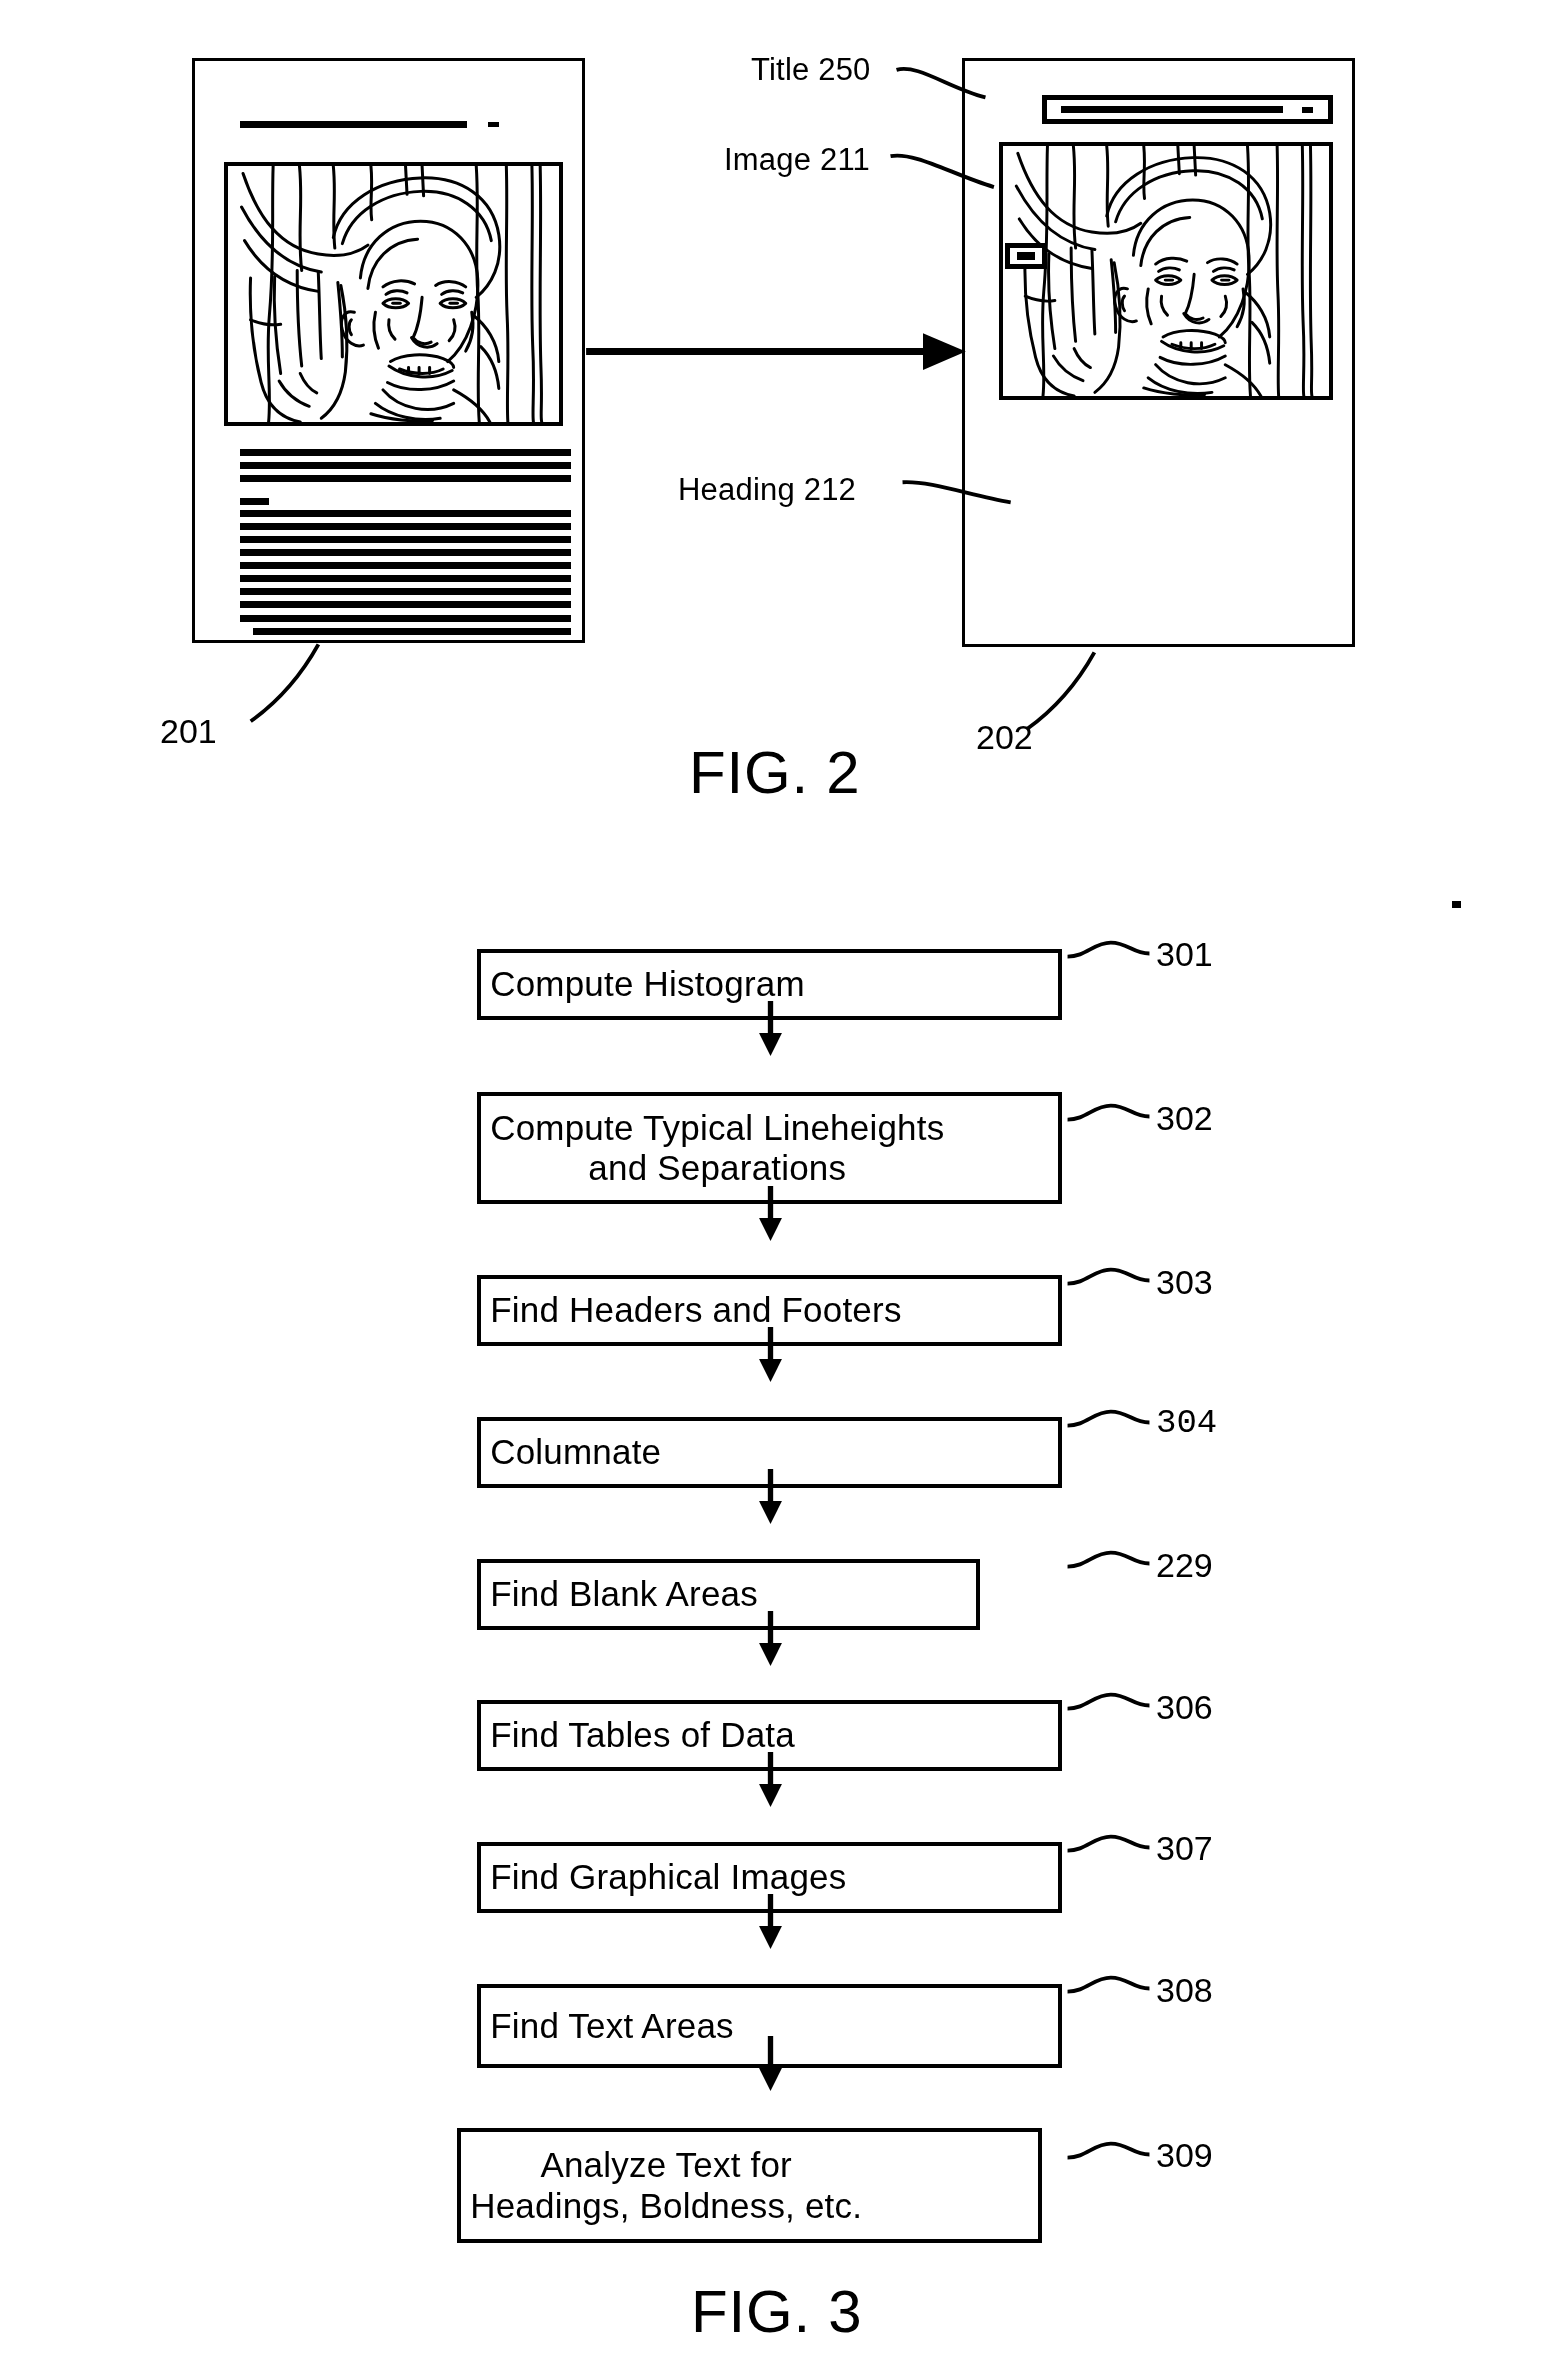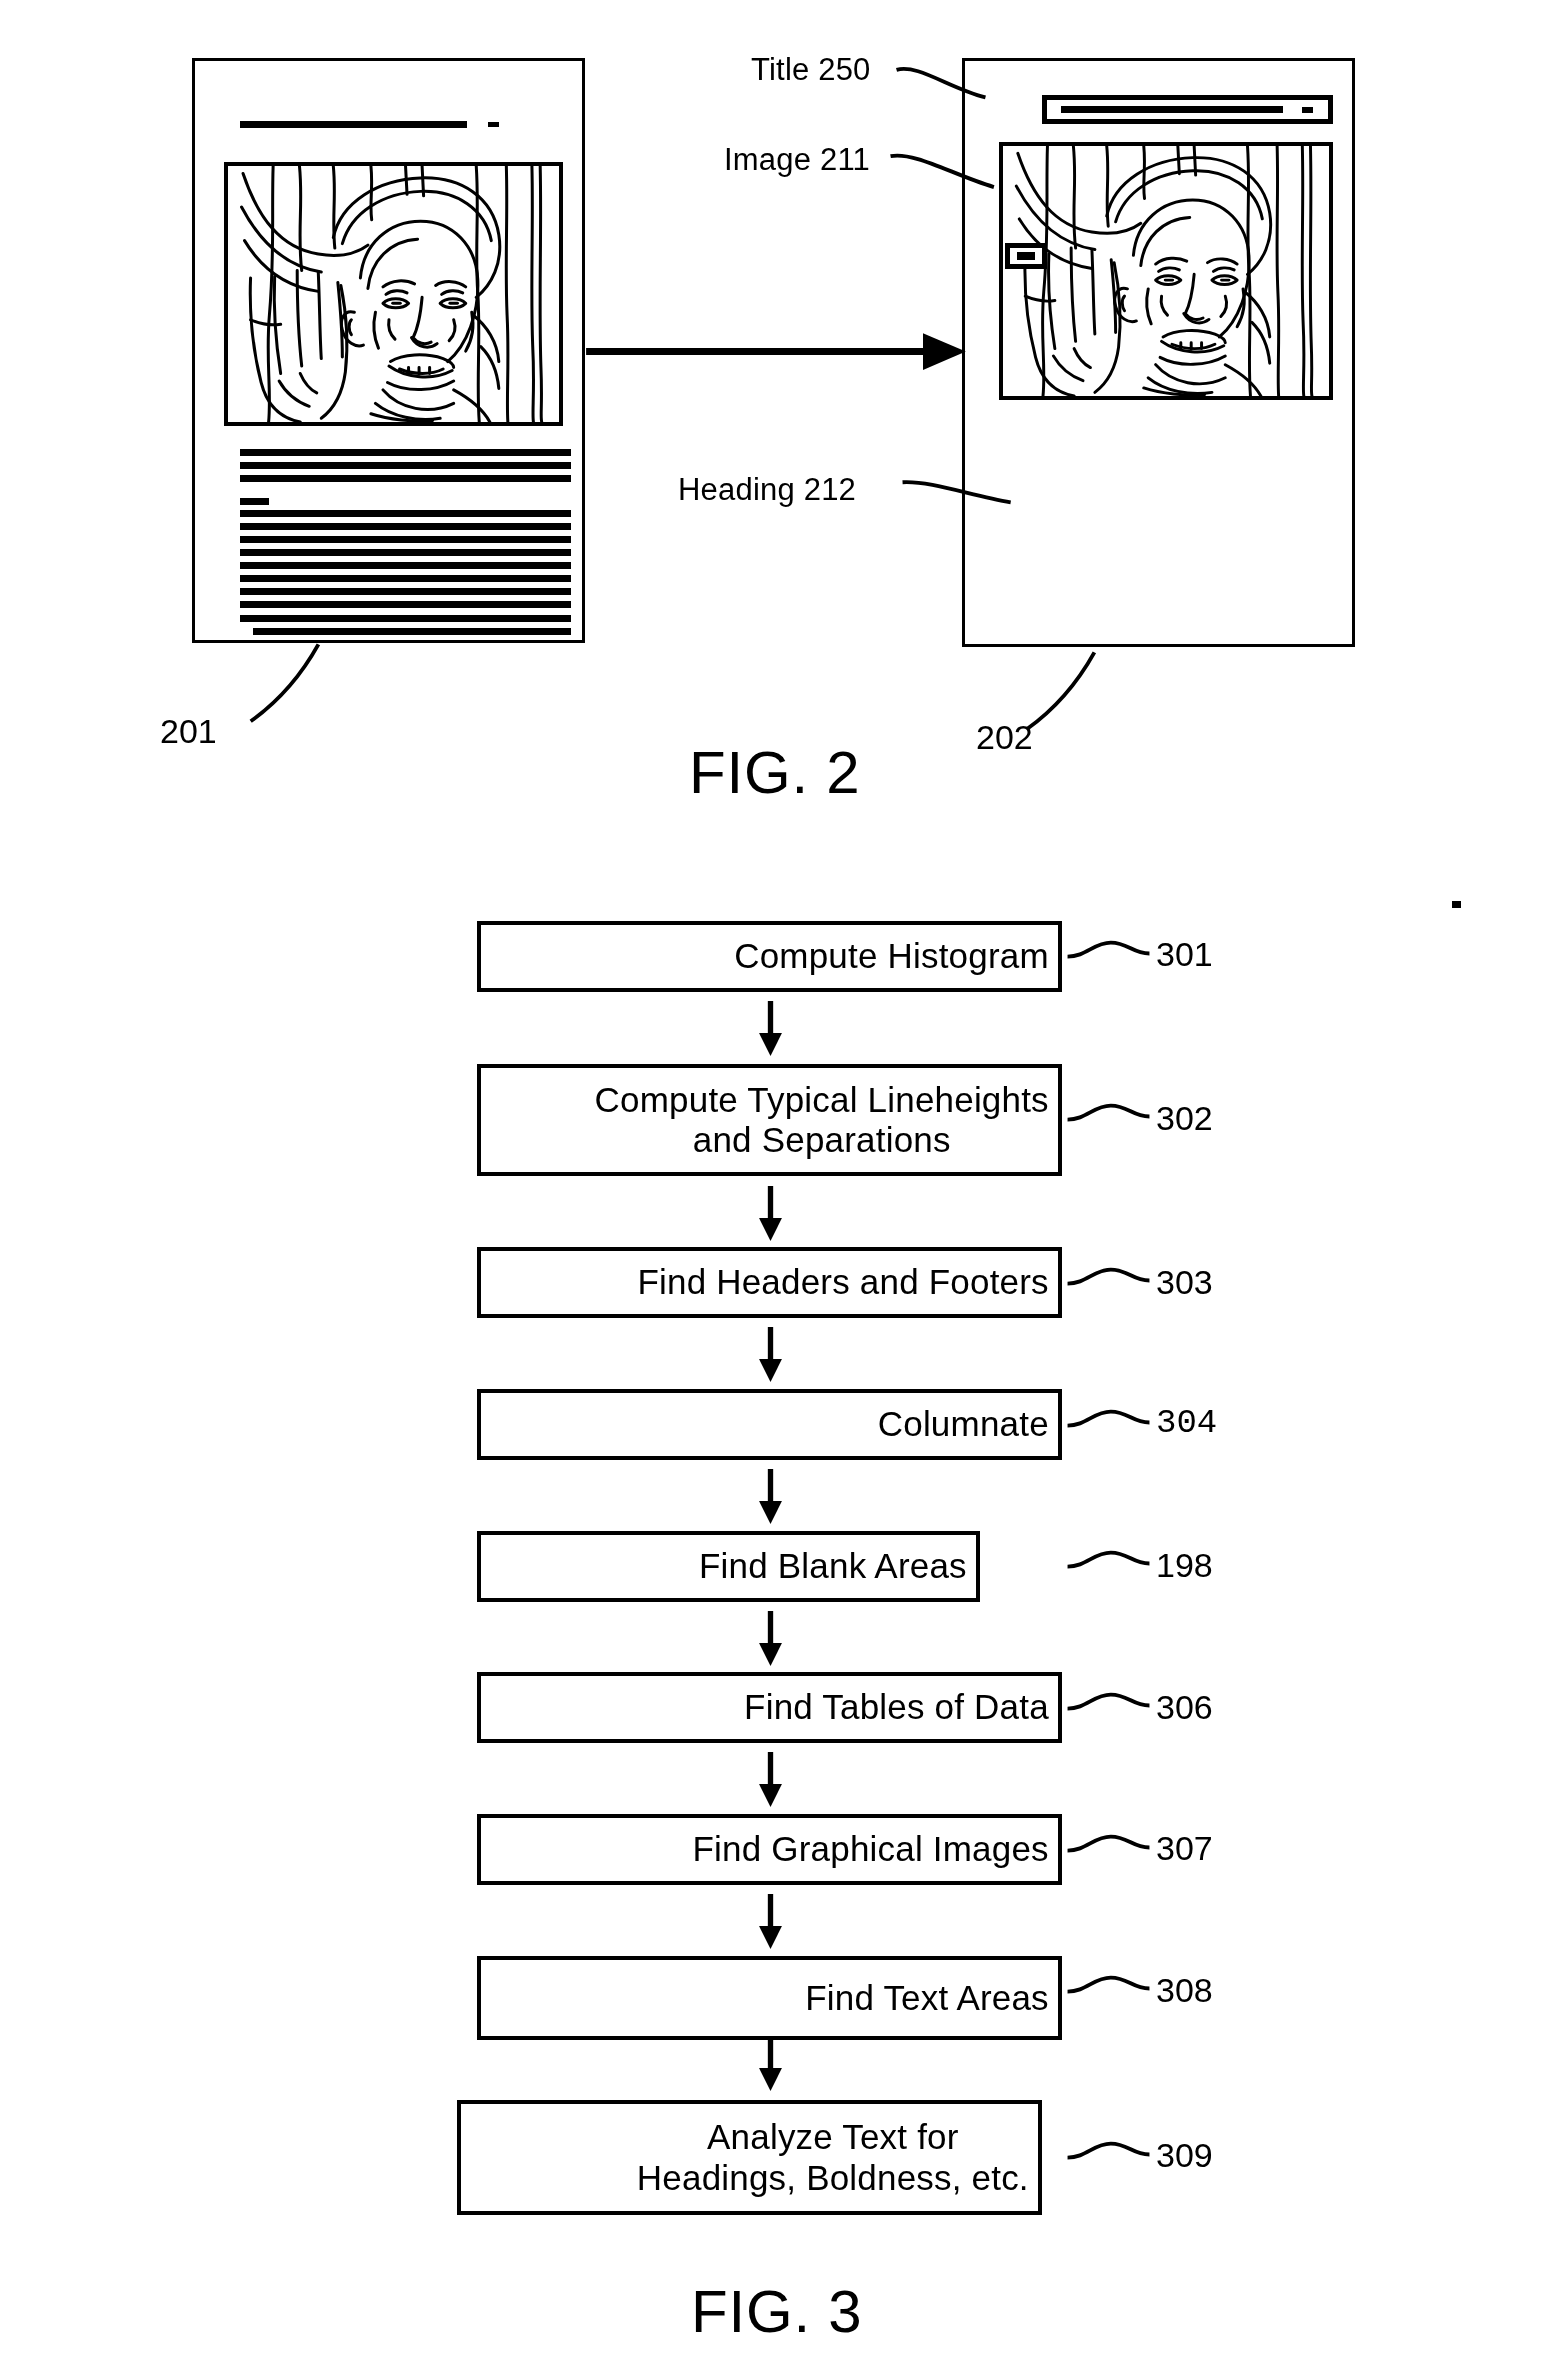--- a/index.html
+++ b/index.html
@@ -41,22 +41,22 @@
   
   .head-mark{position:absolute;border:5.4px solid #000;box-sizing:border-box;background:#fff;}
   .head-mark i{position:absolute;left:7px;right:7px;top:50%;margin-top:-3.8px;height:7.7px;background:#000;display:block;}
 
   
   .xarrow{position:absolute;}
 
   
   .fbox{
     position:absolute;background:#fff;border:4.6px solid #000;box-sizing:border-box;
-    display:flex;align-items:center;justify-content:flex-end;text-align:center;
-    font-size:35px;line-height:1.15;letter-spacing:0.2px;
+    display:flex;align-items:center;justify-content:flex-start;text-align:center;
+    font-size:35px;line-height:1.15;letter-spacing:0.2px;margin-top:28px;
   }
   .fbox::after{
     content:"";position:absolute;left:6.2px;top:6.2px;right:-9.2px;bottom:-9.2px;
     border-right:8.5px solid #000;border-bottom:8.5px solid #000;z-index:-1;
   }
   .fbox span{display:block;padding:0 9.2px;}
   .farrow{position:absolute;width:31px;}
   .leader{position:absolute;}
   .artifact-dot{position:absolute;width:8.5px;height:7px;background:#000;}
 </style>
@@ -322,21 +322,21 @@
       <line x1="20" y1="0" x2="20" y2="46" stroke="#000" stroke-width="7"></line>
       <polygon points="5,42 35,42 20,72" fill="#000"></polygon>
     </svg>
 
     <div class="fbox" style="left:477px;top:1531px;width:503px;height:71px;">
       <span>Find Blank Areas</span>
     </div>
     <svg class="leader" style="left:1066px;top:1548px;width:85px;height:31px;" viewBox="0 0 110 40" width="85" height="31">
       <path d="M2 24 C26 24 36 6 58 6 C80 6 86 20 108 20" fill="none" stroke="#000" stroke-width="5"></path>
     </svg>
-    <div class="refnum" style="left:1156px;top:1546px;">198</div>
+    <div class="refnum" style="left:1156px;top:1546px;">229</div>
     <svg class="farrow" style="left:755px;top:1611px;height:55px;" viewBox="0 0 40 72" width="31" height="55">
       <line x1="20" y1="0" x2="20" y2="46" stroke="#000" stroke-width="7"></line>
       <polygon points="5,42 35,42 20,72" fill="#000"></polygon>
     </svg>
 
     <div class="fbox" style="left:477px;top:1672px;width:585px;height:71px;">
       <span>Find Tables of Data</span>
     </div>
     <svg class="leader" style="left:1066px;top:1690px;width:85px;height:31px;" viewBox="0 0 110 40" width="85" height="31">
       <path d="M2 24 C26 24 36 6 58 6 C80 6 86 20 108 20" fill="none" stroke="#000" stroke-width="5"></path>

